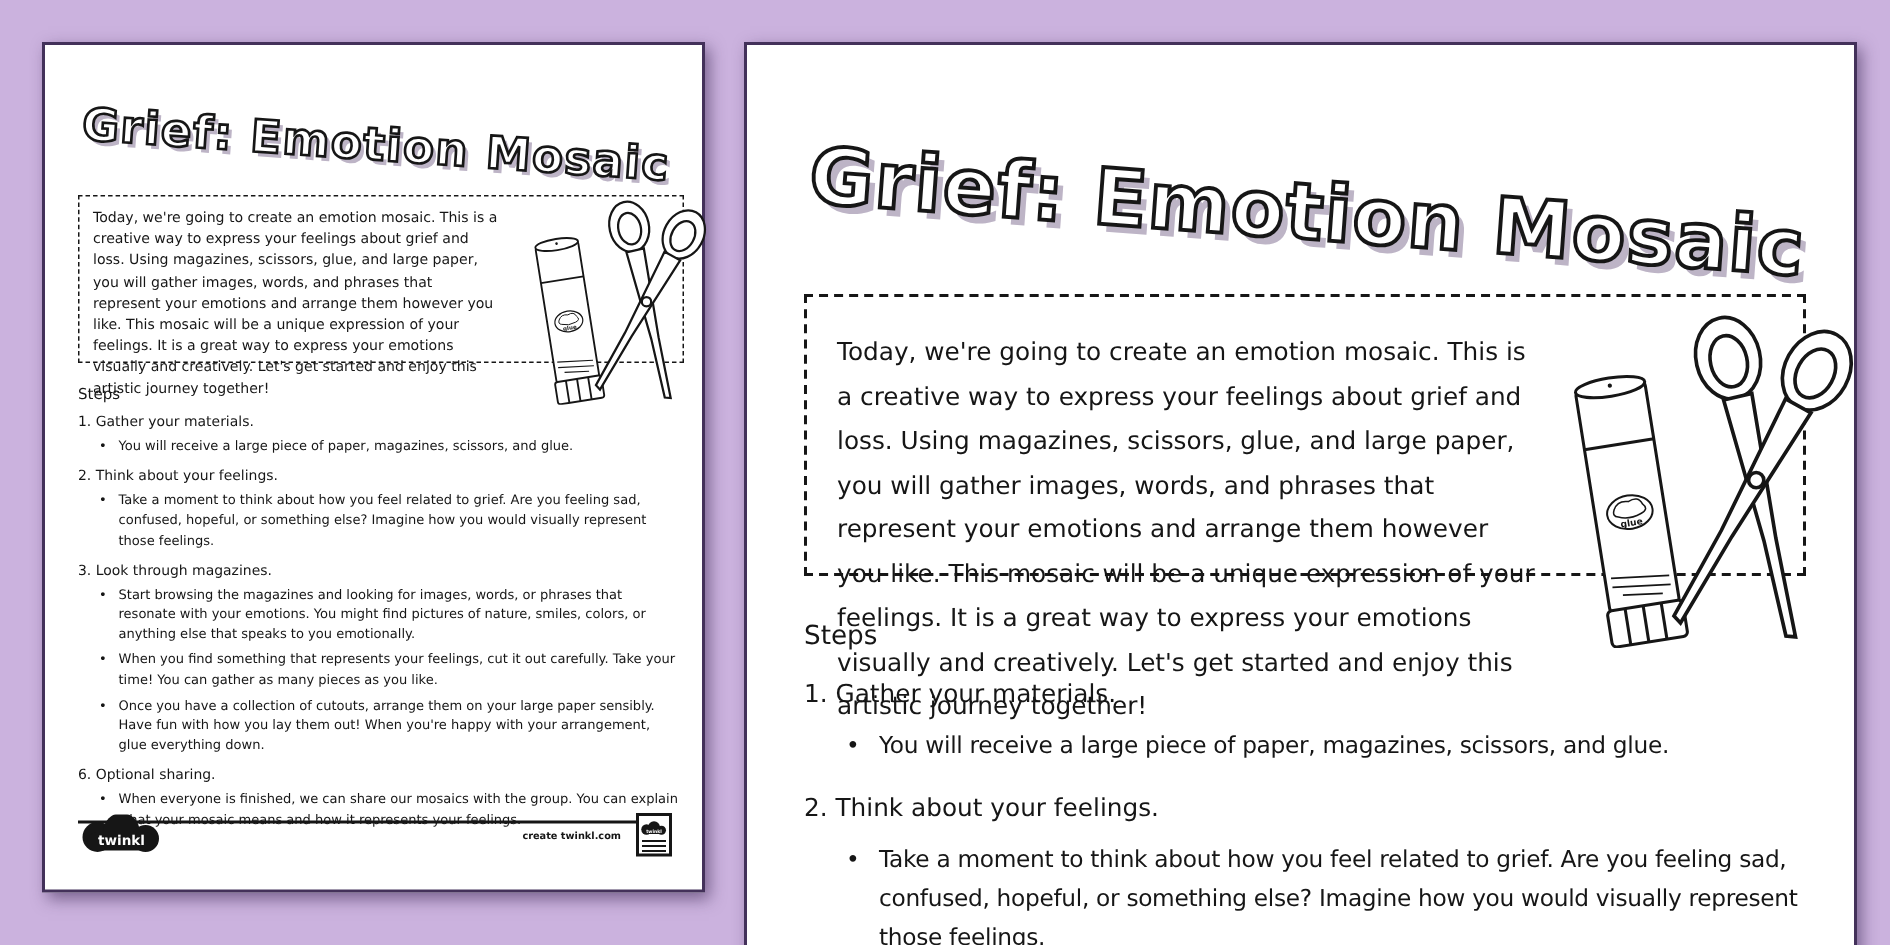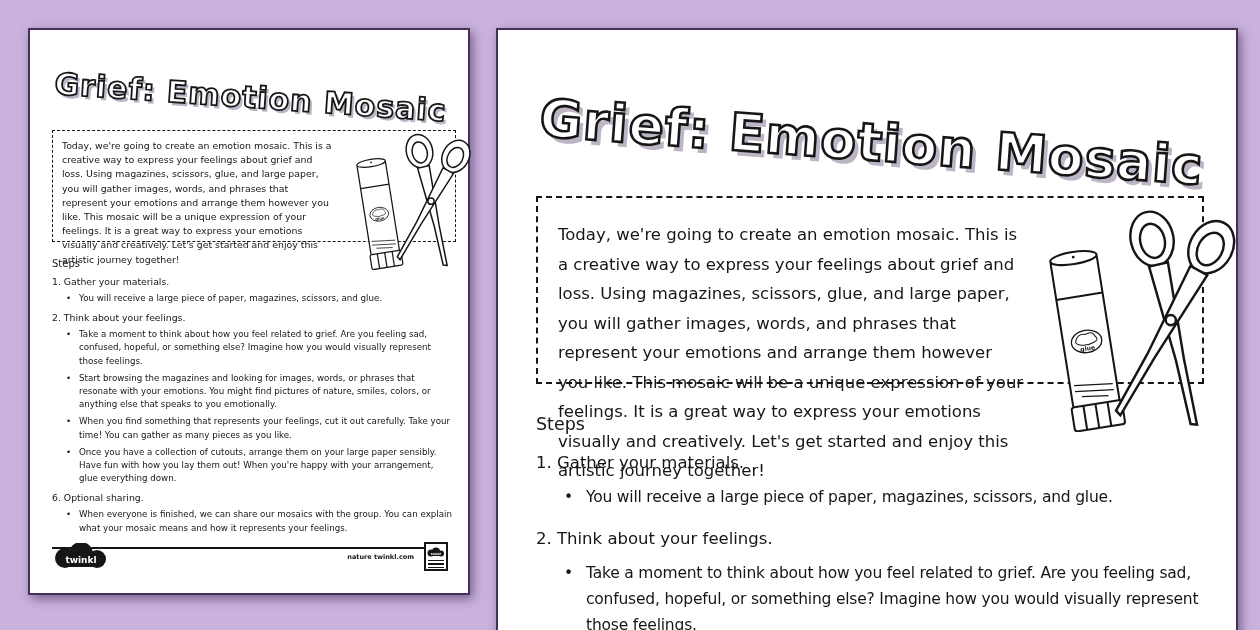--- a/index.html
+++ b/index.html
@@ -127,20 +127,21 @@
             <div class="step-label"><span class="num">1.</span> <span>Gather your materials.</span></div>
             <div class="step-detail"><span class="bullet">•</span><span>You will receive a large piece of paper, magazines, scissors, and glue.</span></div>
           </li>
 
           <li class="step">
             <div class="step-label"><span class="num">2.</span> <span>Think about your feelings.</span></div>
             <div class="step-detail"><span class="bullet">•</span><span>Take a moment to think about how you feel related to grief. Are you feeling sad, confused, hopeful, or something else? Imagine how you would visually represent those feelings.</span></div>
           </li>
 
           <li class="step">
+            <div class="step-label"><span class="num">3.</span> <span>Look through magazines.</span></div>
             <div class="step-detail"><span class="bullet">•</span><span>Start browsing the magazines and looking for images, words, or phrases that resonate with your emotions. You might find pictures of nature, smiles, colors, or anything else that speaks to you emotionally.</span></div>
           </li>
 
           <li class="step">
             <div class="step-detail"><span class="bullet">•</span><span>When you find something that represents your feelings, cut it out carefully. Take your time! You can gather as many pieces as you like.</span></div>
           </li>
 
           <li class="step">
             <div class="step-detail"><span class="bullet">•</span><span>Once you have a collection of cutouts, arrange them on your large paper sensibly. Have fun with how you lay them out! When you're happy with your arrangement, glue everything down.</span></div>
           </li>
@@ -154,21 +155,21 @@
 
     <div class="footer-rule"></div>
     <div class="footer">
       <svg class="logo-svg" width="58" height="28" viewBox="0 0 58 28">
         <circle cx="13" cy="15" r="10" fill="#161616"></circle>
         <circle cx="29" cy="11" r="12" fill="#161616"></circle>
         <circle cx="45" cy="16" r="9" fill="#161616"></circle>
         <rect x="6" y="12" width="46" height="12" rx="6" fill="#161616"></rect>
         <text x="29" y="20" fill="#ffffff" font-size="9" font-weight="bold" text-anchor="middle">twinkl</text>
       </svg>
-      <span class="visit">nature twinkl.com</span>
+      <span class="visit">create twinkl.com</span>
       <div class="badge">
         <svg width="18" height="11" viewBox="0 0 36 22">
           <circle cx="8" cy="12" r="7" fill="#161616"></circle>
           <circle cx="18" cy="9" r="8" fill="#161616"></circle>
           <circle cx="28" cy="13" r="6" fill="#161616"></circle>
           <rect x="4" y="10" width="28" height="8" rx="4" fill="#161616"></rect>
           <text x="18" y="16" fill="#ffffff" font-size="6" font-weight="bold" text-anchor="middle">twinkl</text>
         </svg>
         <div class="badge-lines"></div>
       </div>

